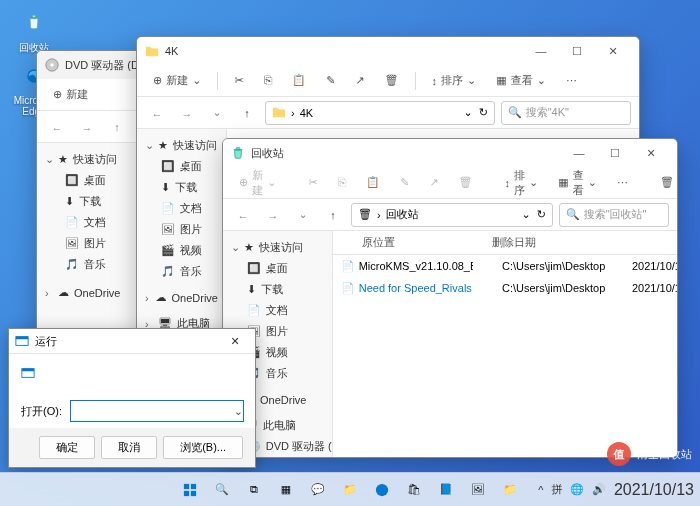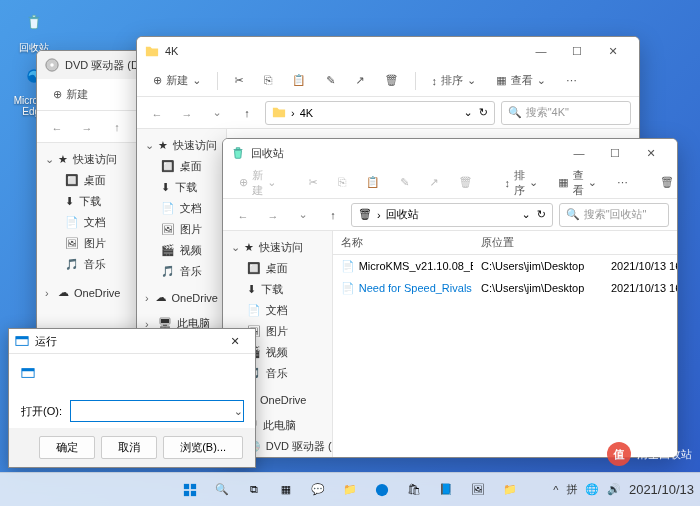--- a/index.html
+++ b/index.html
@@ -24,21 +24,21 @@
 .body{flex:1;display:flex;overflow:hidden;}
 .nav{width:100px;background:#f8f8f8;border-right:1px solid #e5e5e5;padding:6px 0;overflow:hidden;}
 .navitem{padding:3px 8px;display:flex;align-items:center;gap:5px;color:#333;white-space:nowrap;}
 .navitem.hd{font-weight:400;}
 .navitem .ch{width:8px;color:#666;}
 .content{flex:1;background:#fff;overflow:hidden;}
 .colhead{height:24px;display:flex;border-bottom:1px solid #e5e5e5;color:#555;}
 .colhead>div{padding:4px 8px;}
 .row{height:22px;display:flex;align-items:center;}
 .row>div{padding:2px 8px;display:flex;align-items:center;gap:4px;overflow:hidden;white-space:nowrap;}
-.c1{width:140px;}.c2{width:130px;}.c3{flex:1;}
+.c1{width:140px;}.c2{width:130px;margin-left:21px;}.c3{flex:1;}
 .dlg{position:absolute;background:#fff;border:1px solid #888;box-shadow:0 4px 16px rgba(0,0,0,.3);}
 .dlg .hdr{height:24px;display:flex;align-items:center;padding:12px 6px;border-bottom:1px solid #e5e5e5;}
 .dlg .hdr .ti{width:14px;height:14px;margin-right:6px;}
 .dlg .hdr .tt{flex:1;}
 .dlg .clx{width:28px;height:24px;display:flex;align-items:center;justify-content:center;color:#333;}
 .dlg .body2{padding:12px;display:flex;gap:10px;}
 .dlg .msg{flex:1;color:#333;line-height:1.4;}
 .dlg .inrow{padding:6px 12px;display:flex;align-items:center;gap:8px;}
 .dlg .inp{flex:1;height:22px;border:1px solid #0078d4;padding:0 4px;}
 .dlg .btns{padding:8px 12px;display:flex;justify-content:flex-end;gap:6px;background:#f3f3f3;}
@@ -354,22 +354,22 @@
           <span>此电脑</span>
         </div>
       <div class="navitem" style="padding-left:24px">
           <span>💿</span>
           <span>DVD 驱动器 (D:) CC</span>
         </div>
 
     </div>
     <div class="content">
       <div class="colhead">
-        <div class="c1">名称</div>
         <div class="c2">原位置</div>
+        <div class="c3">删除日期</div>
       </div>
       <div class="row">
         <div class="c1">
             <span>📄</span>
             <span>MicroKMS_v21.10.08_Beta</span>
           </div>
         <div class="c2">
             <span>C:\Users\jim\Desktop</span>
           </div>
         <div class="c3">
@@ -448,15 +448,15 @@
     <div class="tbicon">🛍</div>
     <div class="tbicon">📘</div>
     <div class="tbicon">🖼</div>
     <div class="tbicon">📁</div>
   </div>
   <div class="tray">
     <span>^</span>
     <span>拼</span>
     <span>🌐</span>
     <span>🔊</span>
-    <span style="font-size:13px">2021/10/13</span>
+    <span style="font-size:16px">2021/10/13</span>
   </div>
 </div>
 
 </body></html>

